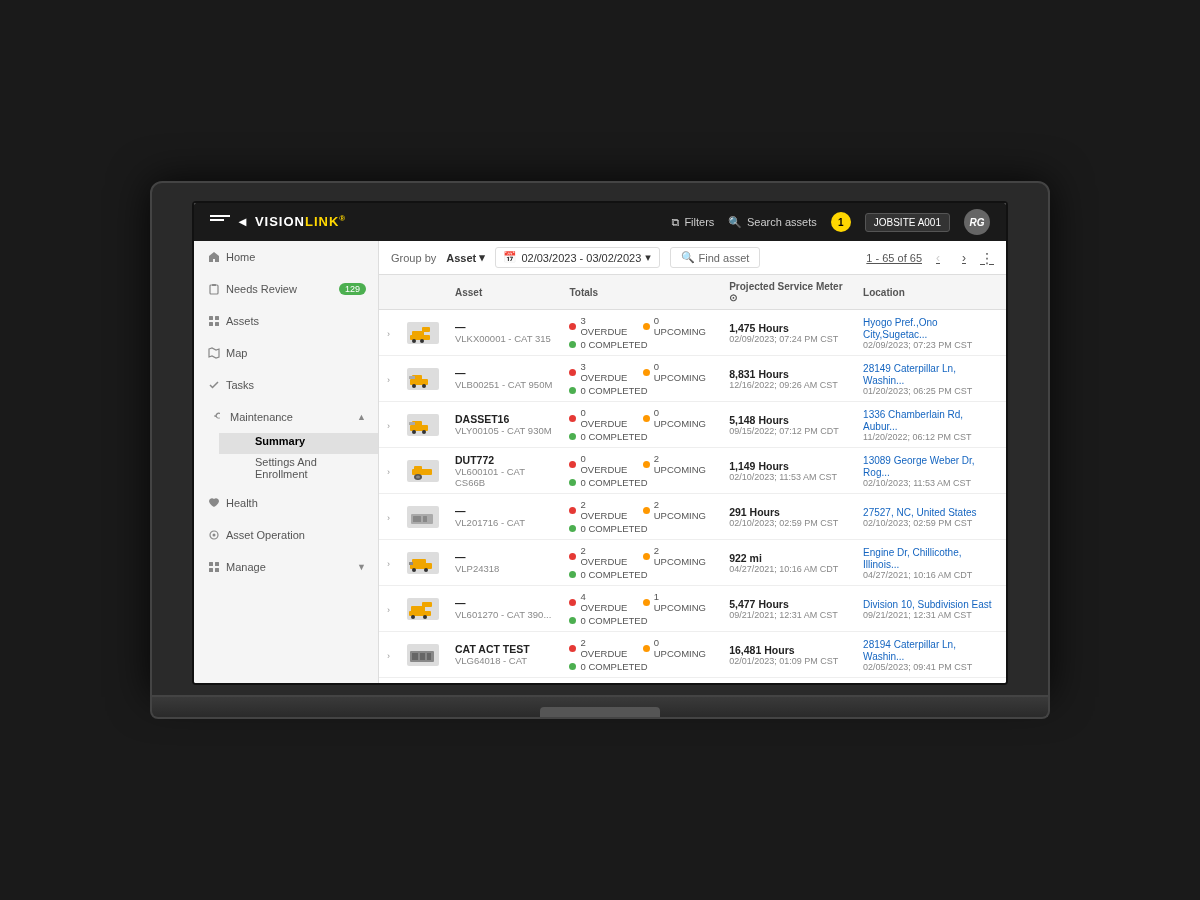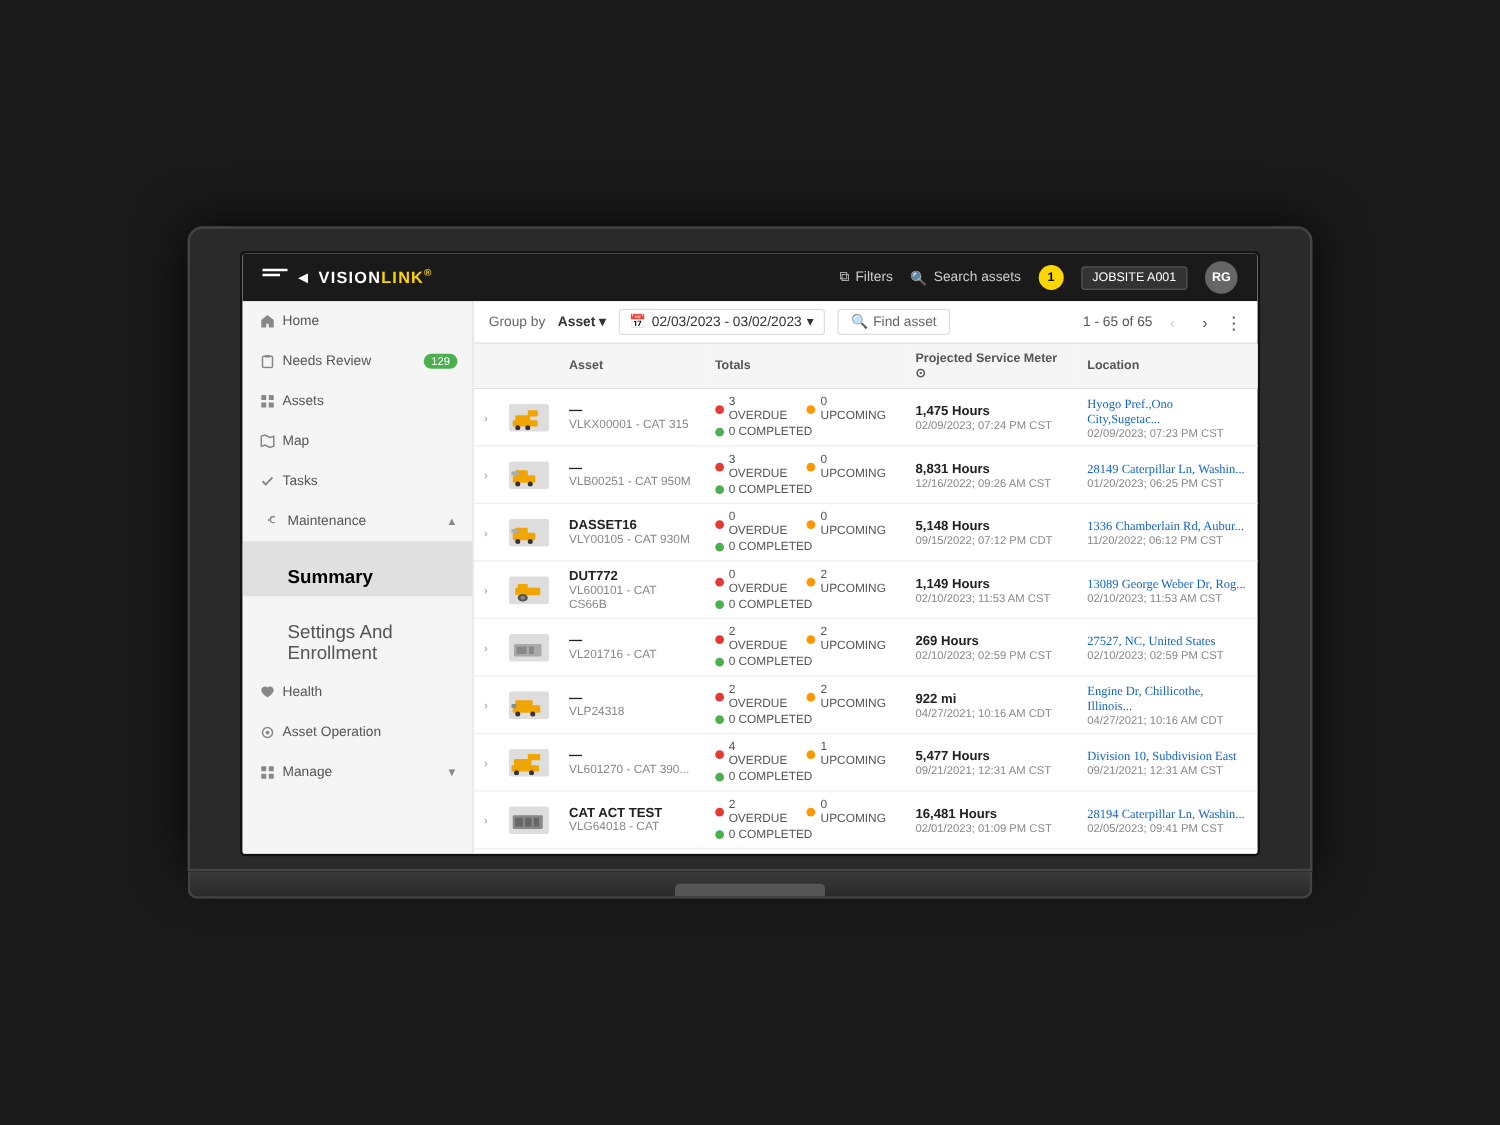--- a/index.html
+++ b/index.html
@@ -159,20 +159,21 @@
       width: 26px;
       height: 26px;
       border-radius: 50%;
       background: #666;
       display: flex;
       align-items: center;
       justify-content: center;
       color: #fff;
       font-size: 10px;
       font-weight: bold;
+      font-style: italic;
     }
 
     
     .content-area {
       display: flex;
       flex: 1;
       overflow: hidden;
     }
 
     
@@ -210,24 +211,25 @@
       color: #fff;
       border-radius: 10px;
       padding: 1px 6px;
       font-size: 9px;
       margin-left: auto;
     }
 
     .sidebar-sub-item {
       display: flex;
       align-items: center;
-      padding: 20px 12px 7px 36px;
+      padding: 2px 12px 7px 36px;
       cursor: pointer;
       color: #555;
-      font-size: 15px;
+      font-size: 11px;
+      margin-left: 25px;
     }
     .sidebar-sub-item.active { color: #000; font-weight: bold; background: #e0e0e0; }
 
     .sidebar-section-header {
       display: flex;
       align-items: center;
       padding: 8px 12px;
       gap: 8px;
       cursor: pointer;
       color: #555;
@@ -295,20 +297,21 @@
     }
 
     .toolbar-spacer { flex: 1; }
 
     .pagination {
       display: flex;
       align-items: center;
       gap: 6px;
       font-size: 11px;
       color: #555;
+      text-decoration: underline;
     }
 
     .pagination-btn {
       width: 20px;
       height: 20px;
       display: flex;
       align-items: center;
       justify-content: center;
       cursor: pointer;
       color: #555;
@@ -422,21 +425,20 @@
     .meter-date {
       font-size: 9px;
       color: #888;
     }
 
     .location-link {
       color: #1565C0;
       font-size: 10px;
       cursor: pointer;
       text-decoration: none;
-      font-family: Liberation Serif, serif;
     }
 
     .location-date {
       font-size: 9px;
       color: #888;
     }
 
     .chevron {
       font-size: 9px;
       color: #999;
@@ -815,21 +817,21 @@
           <span class="dot dot-orange" style="margin-left:4px;"></span>
           <span class="status-text">2 UPCOMING</span>
         </div>
         <div class="status-row">
           <span class="dot dot-green"></span>
           <span class="status-text">0 COMPLETED</span>
         </div>
       </div>
     </td>
     <td>
-      <div class="meter-val">269 Hours</div>
+      <div class="meter-val">291 Hours</div>
       <div class="meter-date">02/10/2023; 02:59 PM CST</div>
     </td>
     <td>
       <a class="location-link">27527, NC, United States</a>
       <div class="location-date">02/10/2023; 02:59 PM CST</div>
     </td>
   </tr>
                     <tr>
     <td class="expand-col">
       <span class="chevron">›</span>

